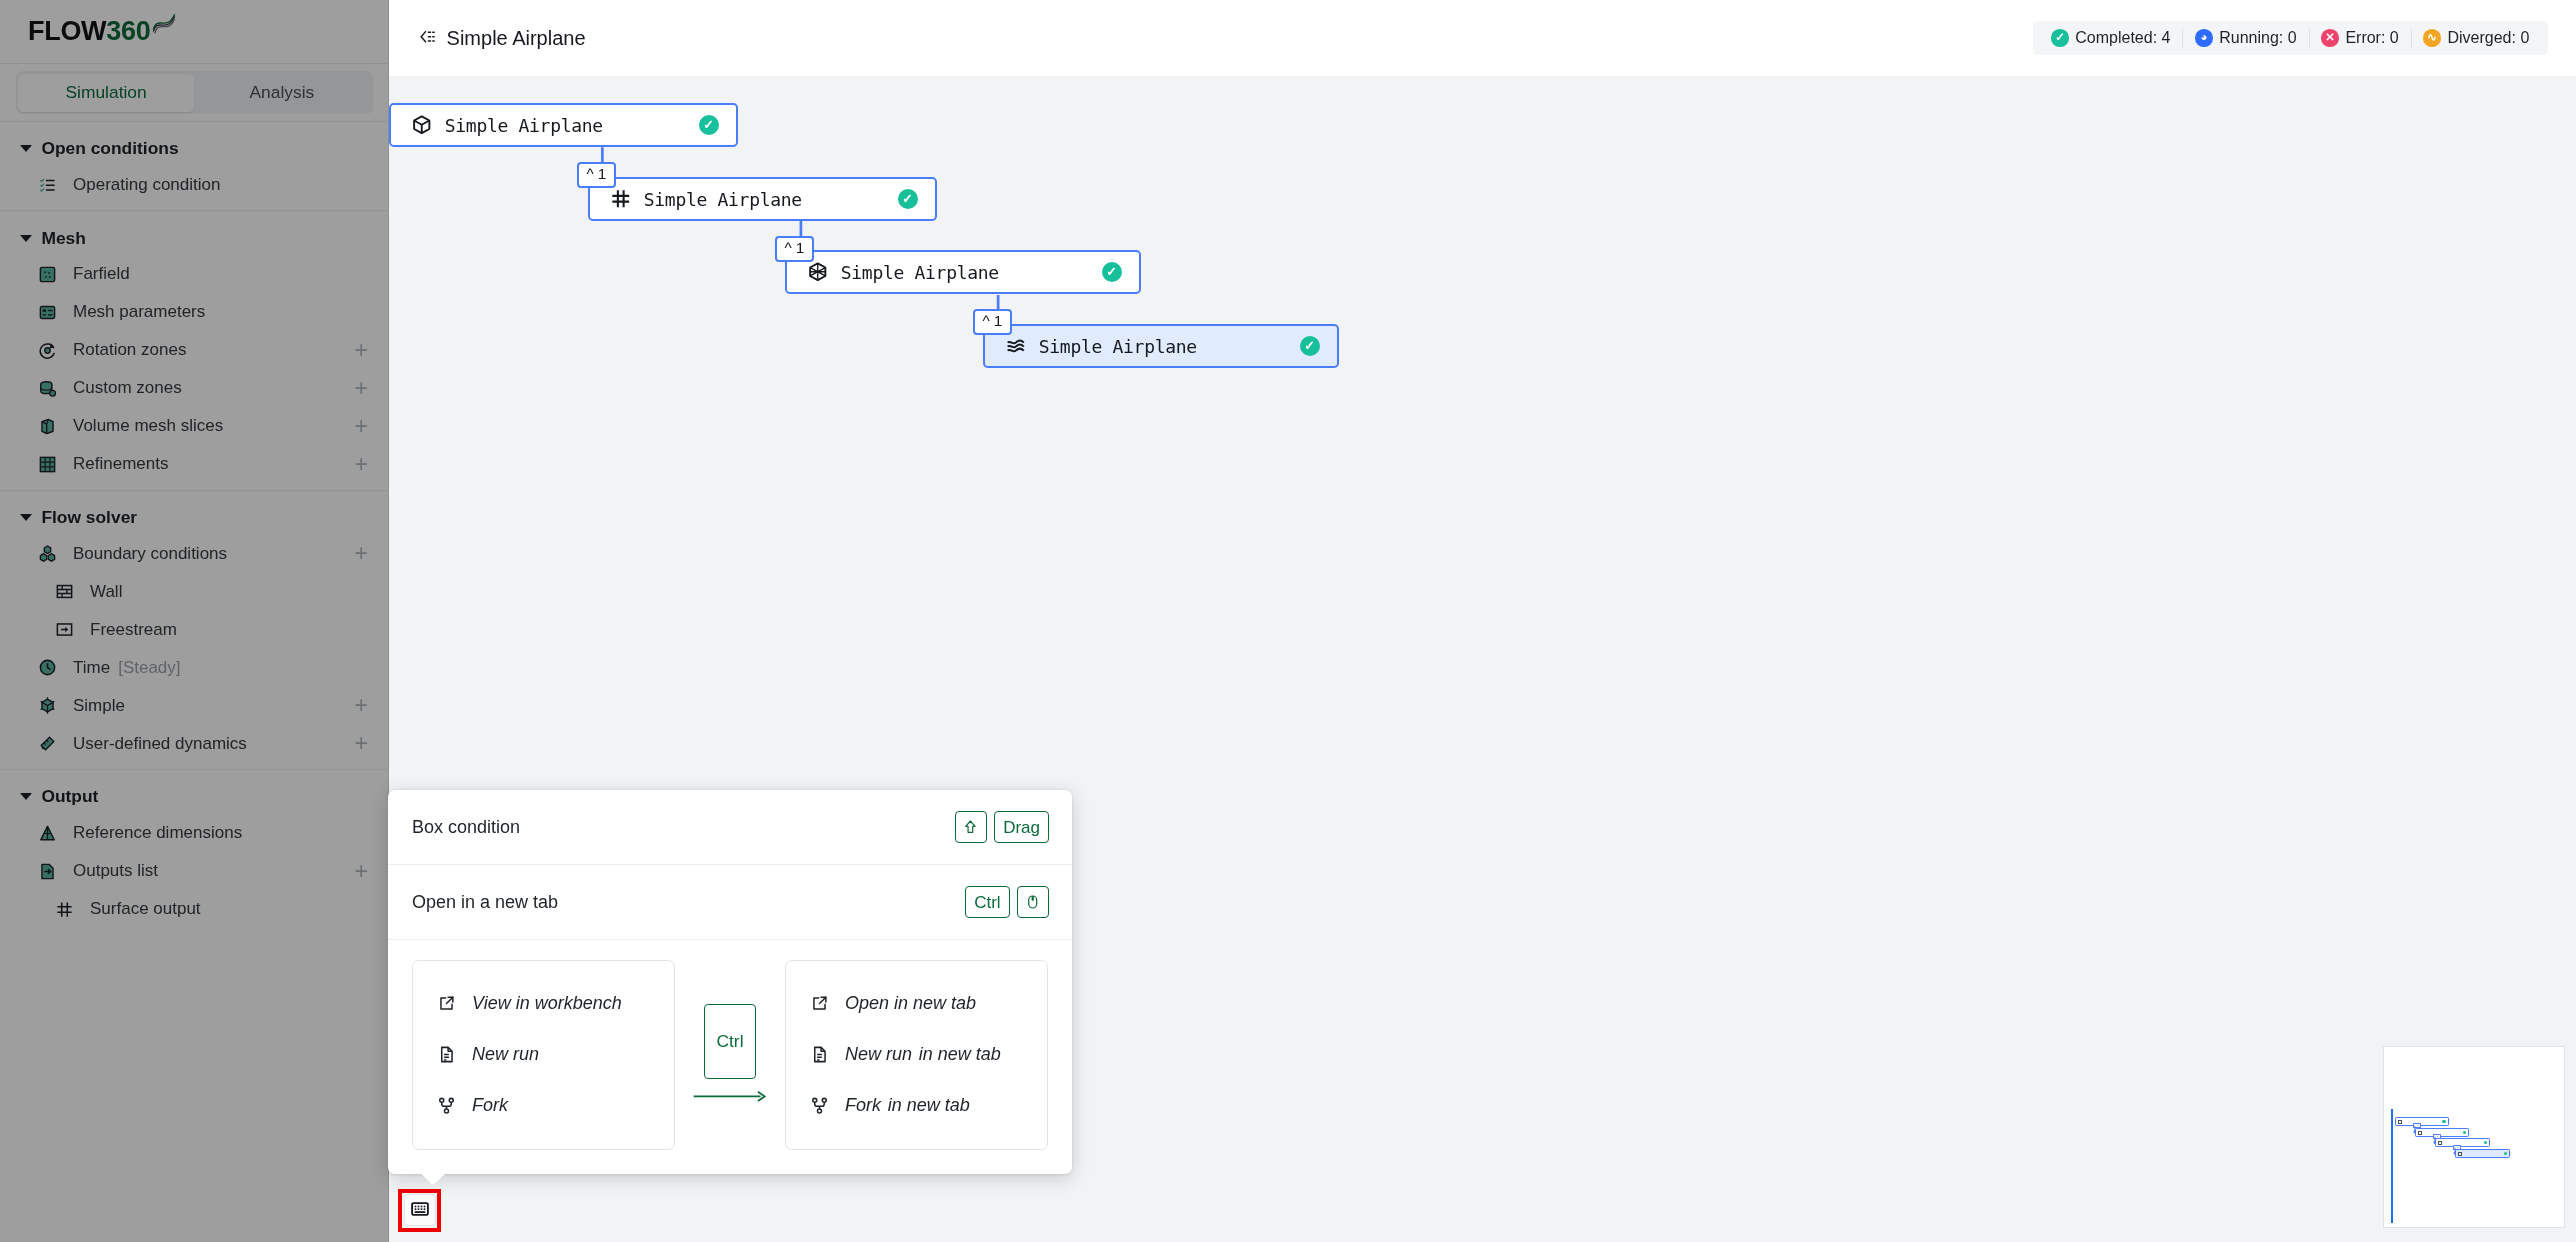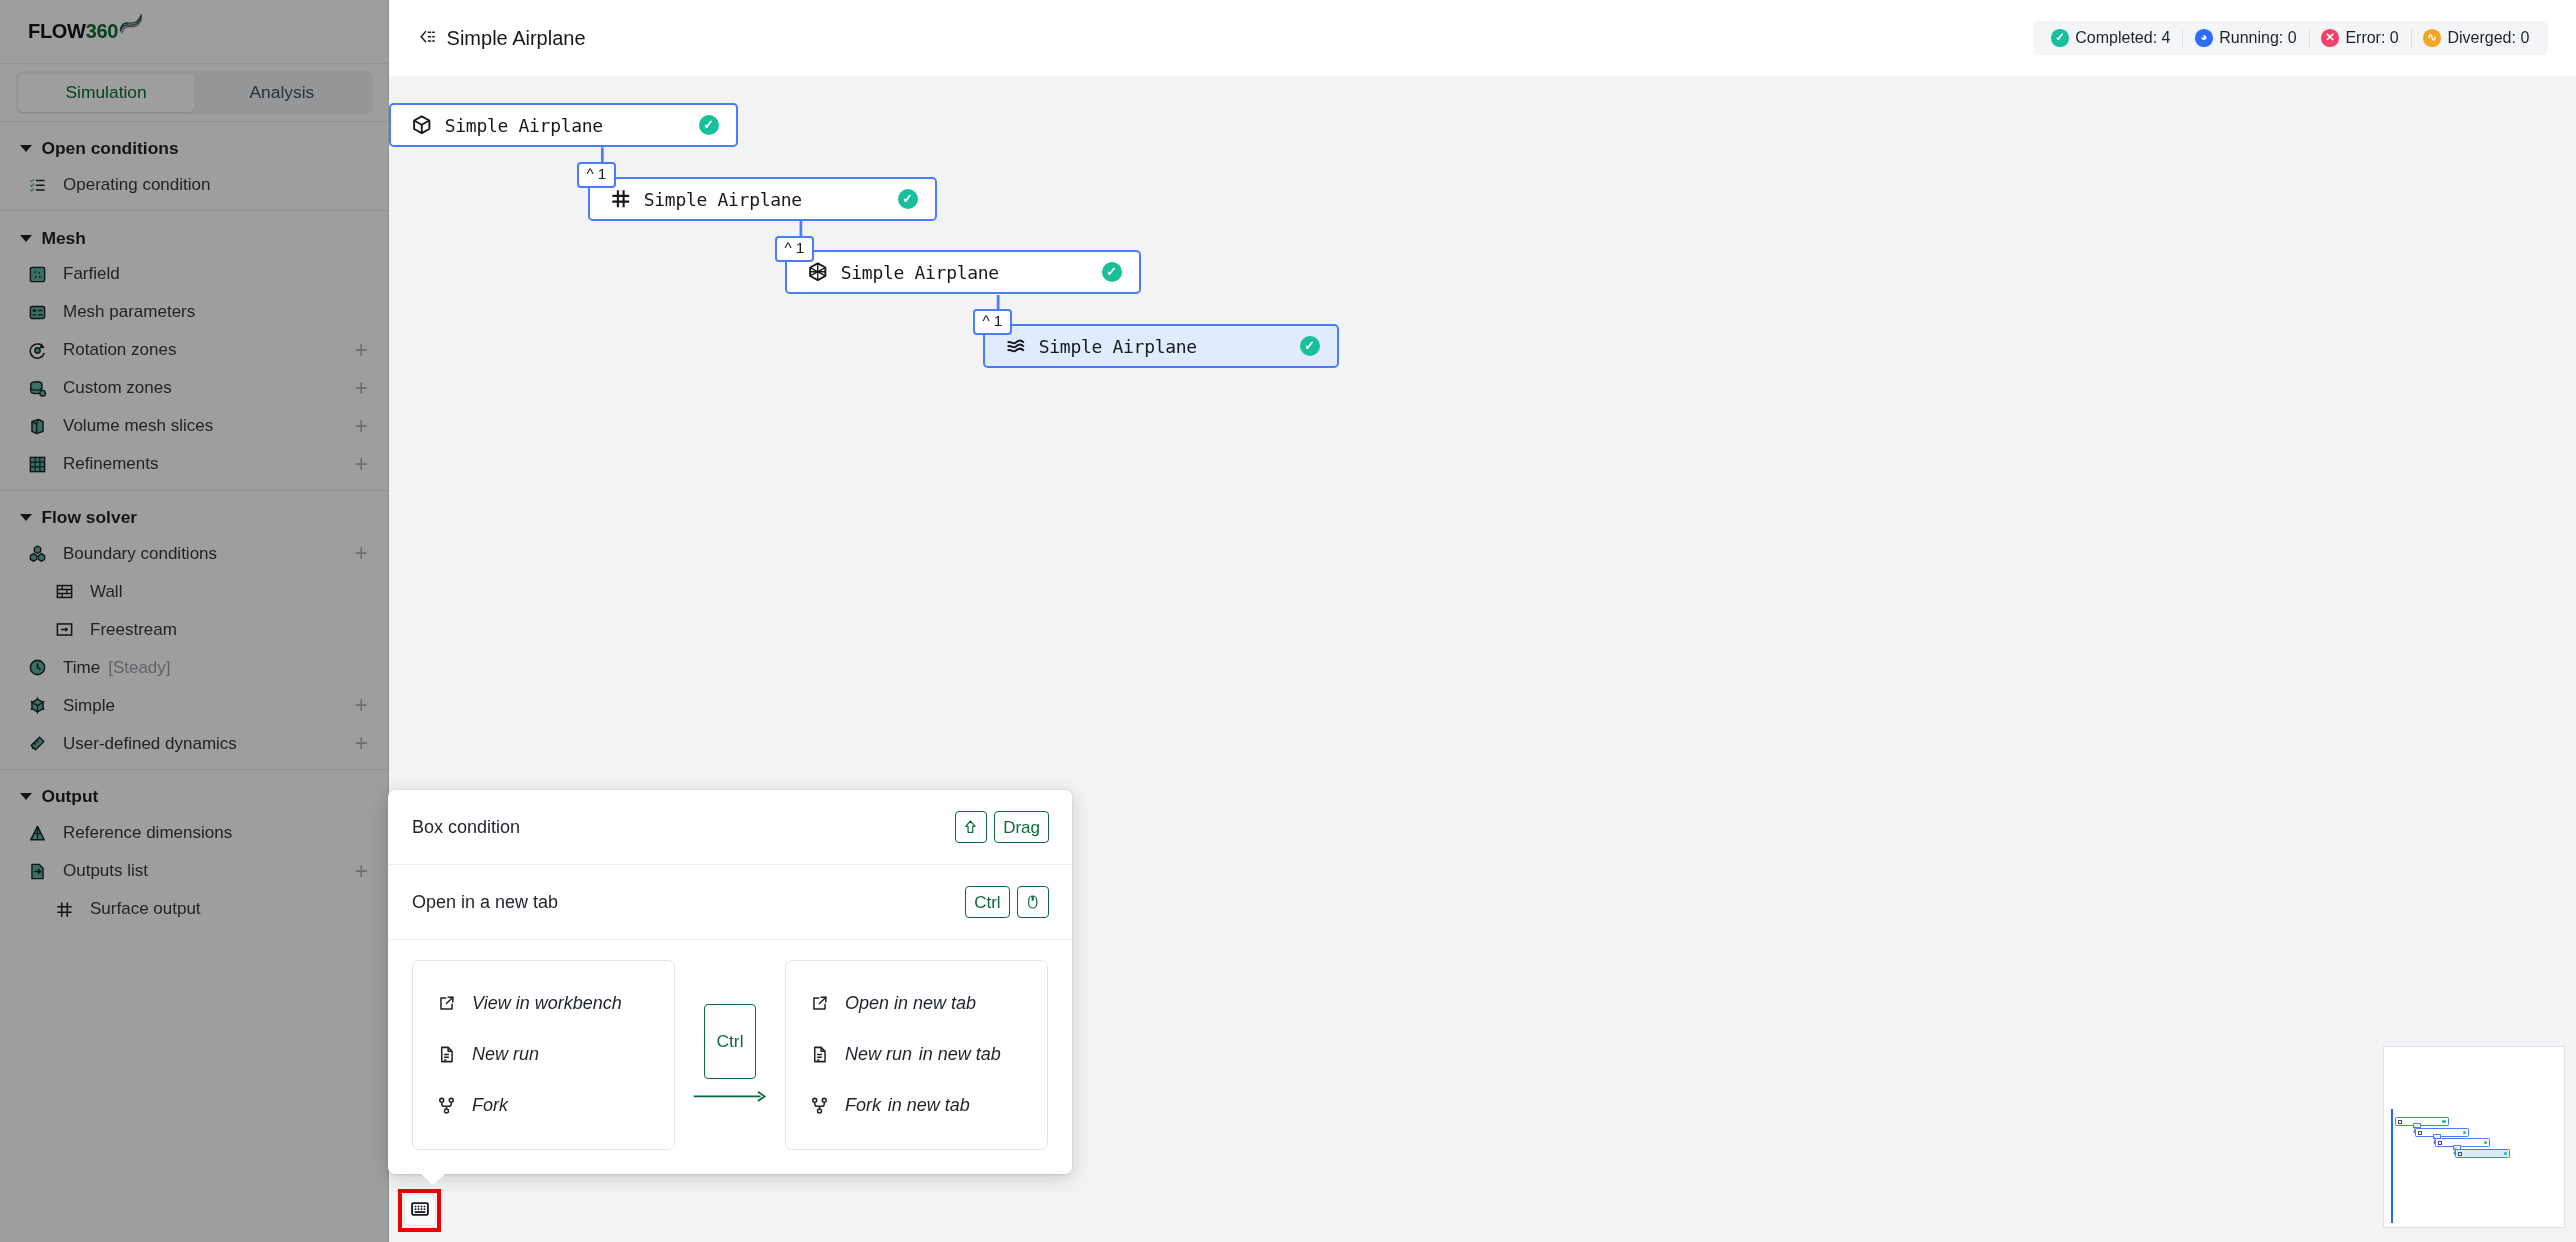--- a/index.html
+++ b/index.html
@@ -27,21 +27,21 @@
     pointer-events: none;
   }
 
   .logo-wrap {
     height: 64px;
     display: flex; align-items: center;
     padding-left: 28px;
     border-bottom: 0.7px solid #e9ecef;
   }
   .logo-text {
-    font-size: 20px; font-weight: 700; letter-spacing: -0.3px;
+    font-size: 27px; font-weight: 700; letter-spacing: -0.3px;
     color: #111418; font-family: "Liberation Sans", sans-serif;
   }
   .logo-text .g { color: #0b6b3a; }
   .logo-swoosh { margin-left: 1.3px; position: relative; top: -6.7px; }
 
   .tabs-row {
     height: 58px;
     display: flex; align-items: center; justify-content: center;
     border-bottom: 0.7px solid #e9ecef;
   }
@@ -71,21 +71,21 @@
   }
   .caret {
     width: 0; height: 0;
     border-left: 6px solid transparent;
     border-right: 6px solid transparent;
     border-top: 7.4px solid #1e2328;
     margin-right: 9.4px;
   }
   .nav-item {
     display: flex; align-items: center;
-    height: 38px; padding-left: 28px; padding-right: 20px;
+    height: 38px; padding-left: 38px; padding-right: 20px;
     font-size: 17px; color: #343a40;
   }
   .nav-item.lvl2 { padding-left: 55px; }
   .nav-item .ic { width: 23px; margin-right: 12px; display: flex; align-items: center; justify-content: flex-start; }
   .nav-item .lbl { flex: 1; white-space: nowrap; }
   .nav-item .suffix { color: #9aa1a8; margin-left: 8px; }
   .plus {
     font-size: 23px; color: #adb5bd; line-height: 1; font-weight: 300;
   }
 

